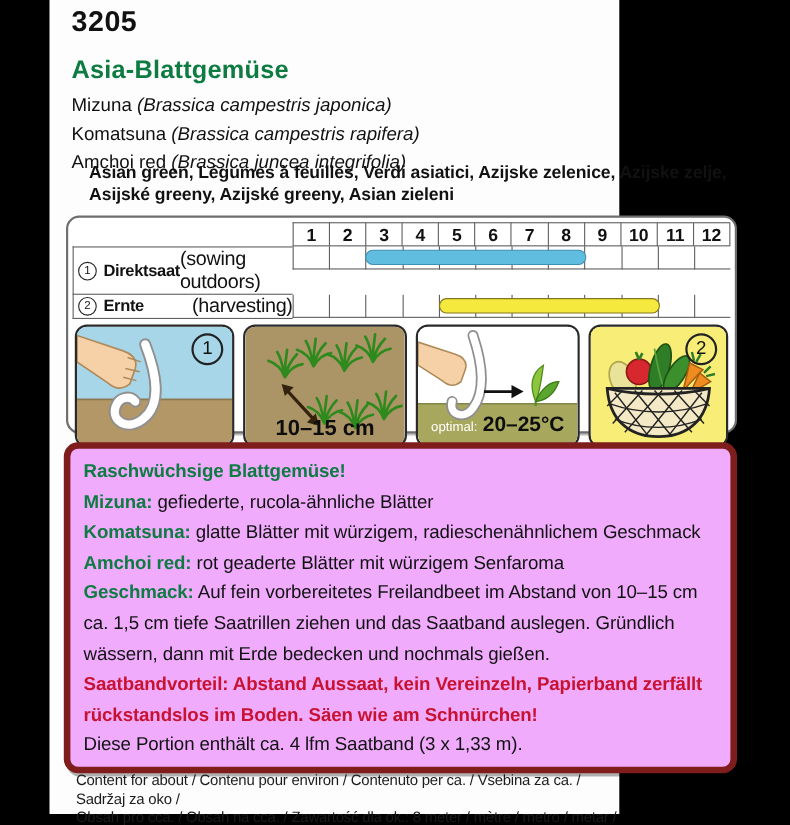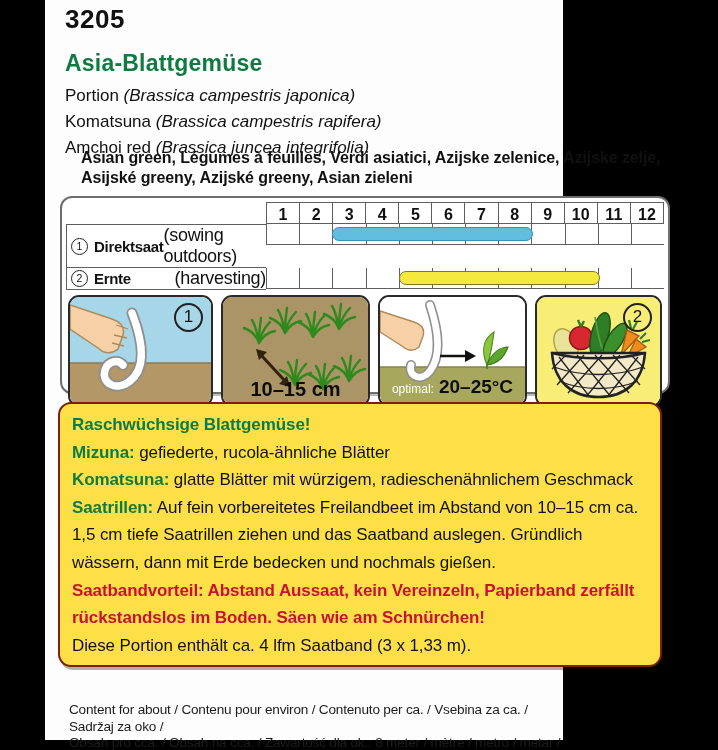--- a/index.html
+++ b/index.html
@@ -65,41 +65,41 @@
   }
   #temp-label{
     position:absolute;left:0;right:0;bottom:7px;text-align:center;z-index:3;white-space:nowrap;
   }
   #temp-label .opt{font-size:12px;color:#fff;margin-right:5px;}
   #temp-label .temp{font-size:19px;font-weight:bold;color:#0d0d0d;}
 
   
   #infobox{
     position:absolute;left:13px;top:402px;width:576px;
-    border:2px solid #7f1d1d;border-radius:13px;background:#fde047;
+    border:6px solid #7f1d1d;border-radius:13px;background:#f0abfc;
     box-shadow:2px 3px 0 rgba(0,0,0,0.3);
     padding:7px 12px 6px 12px;font-size:17px;line-height:27.6px;letter-spacing:-0.1px;
   }
   #infobox p{margin:0;}
   .green-b{color:#0e7b42;font-weight:bold;}
   .red-b{color:#c81232;font-weight:bold;}
 
   
   #footer{position:absolute;left:24px;top:702px;font-size:13.6px;line-height:16.5px;color:#1c1c1c;letter-spacing:-0.2px;}
 </style>
 </head>
 <body>
 
 <div id="packet">
 
   <div id="code">3205</div>
   <div id="title">Asia-Blattgemüse</div>
 
   <div id="species">
-    <div><span>Portion</span> <i>(Brassica campestris japonica)</i></div>
+    <div><span>Mizuna</span> <i>(Brassica campestris japonica)</i></div>
     <div><span>Komatsuna</span> <i>(Brassica campestris rapifera)</i></div>
     <div><span>Amchoi red</span> <i>(Brassica juncea integrifolia)</i></div>
   </div>
 
   <div id="multilang">Asian green, Légumes à feuilles, Verdi asiatici, Azijske zelenice, Azijske zelje, Asijské greeny, Azijské greeny, Asian zieleni</div>
 
   <div id="calbox">
     <div class="cal-row cal-header">
       <div class="cal-spacer"></div>
       <div class="cal-months">
@@ -260,21 +260,22 @@
         <span class="panel-num">2</span>
       </div>
 
     </div>
   </div>
 
   <div id="infobox">
     <p><span class="green-b">Raschwüchsige Blattgemüse!</span></p>
     <p><span class="green-b">Mizuna:</span> <span>gefiederte, rucola-ähnliche Blätter</span></p>
     <p><span class="green-b">Komatsuna:</span> <span>glatte Blätter mit würzigem, radieschenähnlichem Geschmack</span></p>
-    <p><span class="green-b">Saatrillen:</span> <span>Auf fein vorbereitetes Freilandbeet im Abstand von 10–15 cm ca. 1,5 cm tiefe Saatrillen ziehen und das Saatband auslegen. Gründlich wässern, dann mit Erde bedecken und nochmals gießen.</span></p>
+    <p><span class="green-b">Amchoi red:</span> <span>rot geaderte Blätter mit würzigem Senfaroma</span></p>
+    <p><span class="green-b">Geschmack:</span> <span>Auf fein vorbereitetes Freilandbeet im Abstand von 10–15 cm ca. 1,5 cm tiefe Saatrillen ziehen und das Saatband auslegen. Gründlich wässern, dann mit Erde bedecken und nochmals gießen.</span></p>
     <p class="red-b">Saatbandvorteil: Abstand Aussaat, kein Vereinzeln, Papierband zerfällt rückstandslos im Boden. Säen wie am Schnürchen!</p>
     <p>Diese Portion enthält ca. 4 lfm Saatband (3 x 1,33 m).</p>
   </div>
 
   <div id="footer">
     <div>Content for about / Contenu pour environ / Contenuto per ca. / Vsebina za ca. / Sadržaj za oko /</div>
     <div>Obsah pro cca. / Obsah na cca.  / Zawartość dla ok.:  8 meter / mètre / metro / metar / metr</div>
   </div>
 
 </div>

